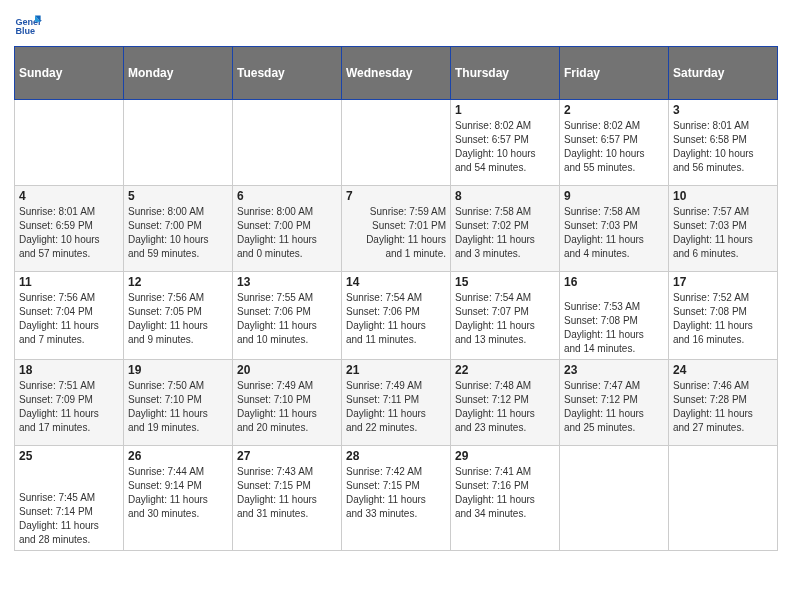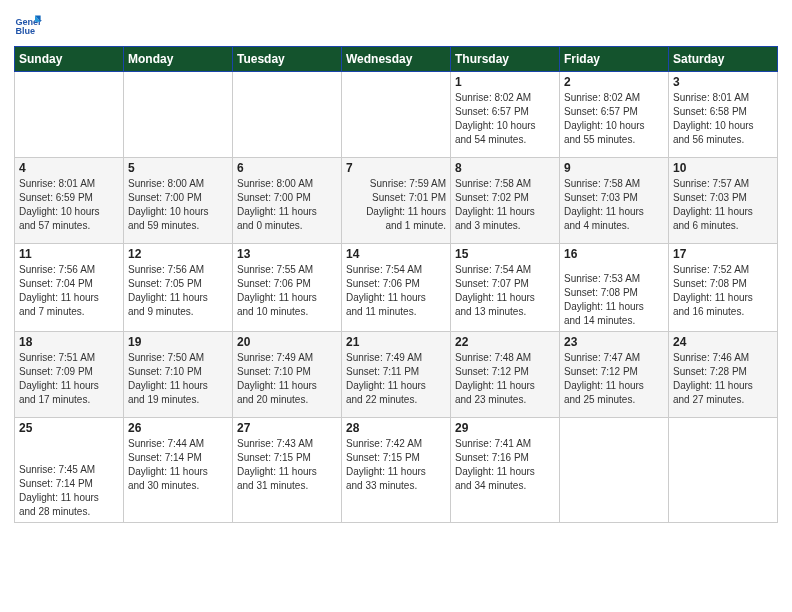--- a/index.html
+++ b/index.html
@@ -42,25 +42,25 @@
     .subtitle {
       font-size: 15px;
       color: #444;
     }
     .calendar {
       width: 100%;
       border-collapse: collapse;
       table-layout: fixed;
     }
     .calendar th {
-      background: #14532d;
+      background: #737373;
       color: #fff;
       font-size: 12px;
       font-weight: bold;
-      padding: 5px 4px;
+      padding: 19px 4px;
       text-align: left;
       border: 1px solid #1a44aa;
     }
     .calendar td {
       border: 1px solid #ccc;
       vertical-align: top;
       padding: 3px 4px;
       font-size: 9.5px;
       color: #333;
       height: 86px;
@@ -305,21 +305,21 @@
           <td>
             <span class="day-num">25</span>
             <div class="day-info" style="white-space: pre-line; margin-top: 28px;">Sunrise: 7:45 AM
 Sunset: 7:14 PM
 Daylight: 11 hours
 and 28 minutes.</div>
           </td>
           <td>
             <span class="day-num">26</span>
             <div class="day-info" style="white-space: pre-line;">Sunrise: 7:44 AM
-Sunset: 7:14 PM
+Sunset: 9:14 PM
 Daylight: 11 hours
 and 30 minutes.</div>
           </td>
           <td>
             <span class="day-num">27</span>
             <div class="day-info" style="white-space: pre-line;">Sunrise: 7:43 AM
 Sunset: 7:15 PM
 Daylight: 11 hours
 and 31 minutes.</div>
           </td>

